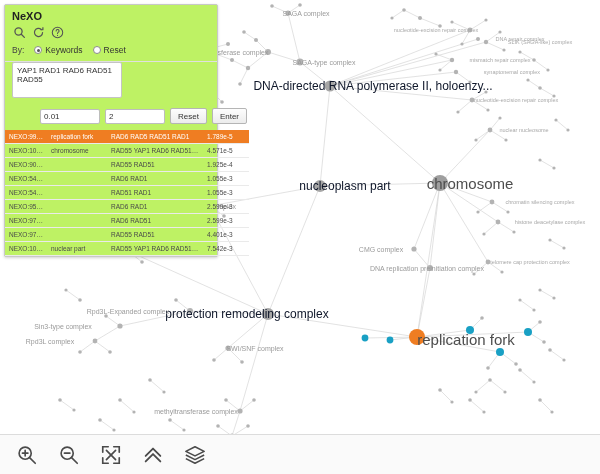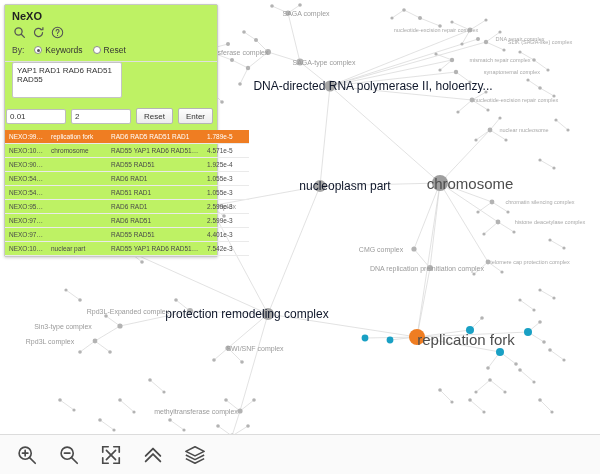--- a/index.html
+++ b/index.html
@@ -79,21 +79,22 @@
   #term-box{
     margin:0 7px 6px 7px;height:36px;
     border:1px solid #c4c4c4;background:#fff;border-radius:2px;
     font-size:8px;color:#333;padding:3px 4px;box-sizing:border-box;
     overflow:hidden;
     font-family:"Liberation Sans", sans-serif;
     resize:none;
   }
   .cutoff-row{
     display:flex;align-items:center;gap:5px;
-    padding:0 7px 6px 1px;
+    padding:0 7px 6px 19px;
+    margin-left:16px;
   }
   .tiny-input{
     width:60px;height:15px;box-sizing:border-box;
     border:1px solid #bdbdbd;border-radius:2px;background:#fff;
     font-size:8px;color:#333;padding:0 3px;
     font-family:"Liberation Sans", sans-serif;
   }
   .tiny-input.wide{flex:1;}
   .btn{
     height:16px;padding:0 7px;box-sizing:border-box;

